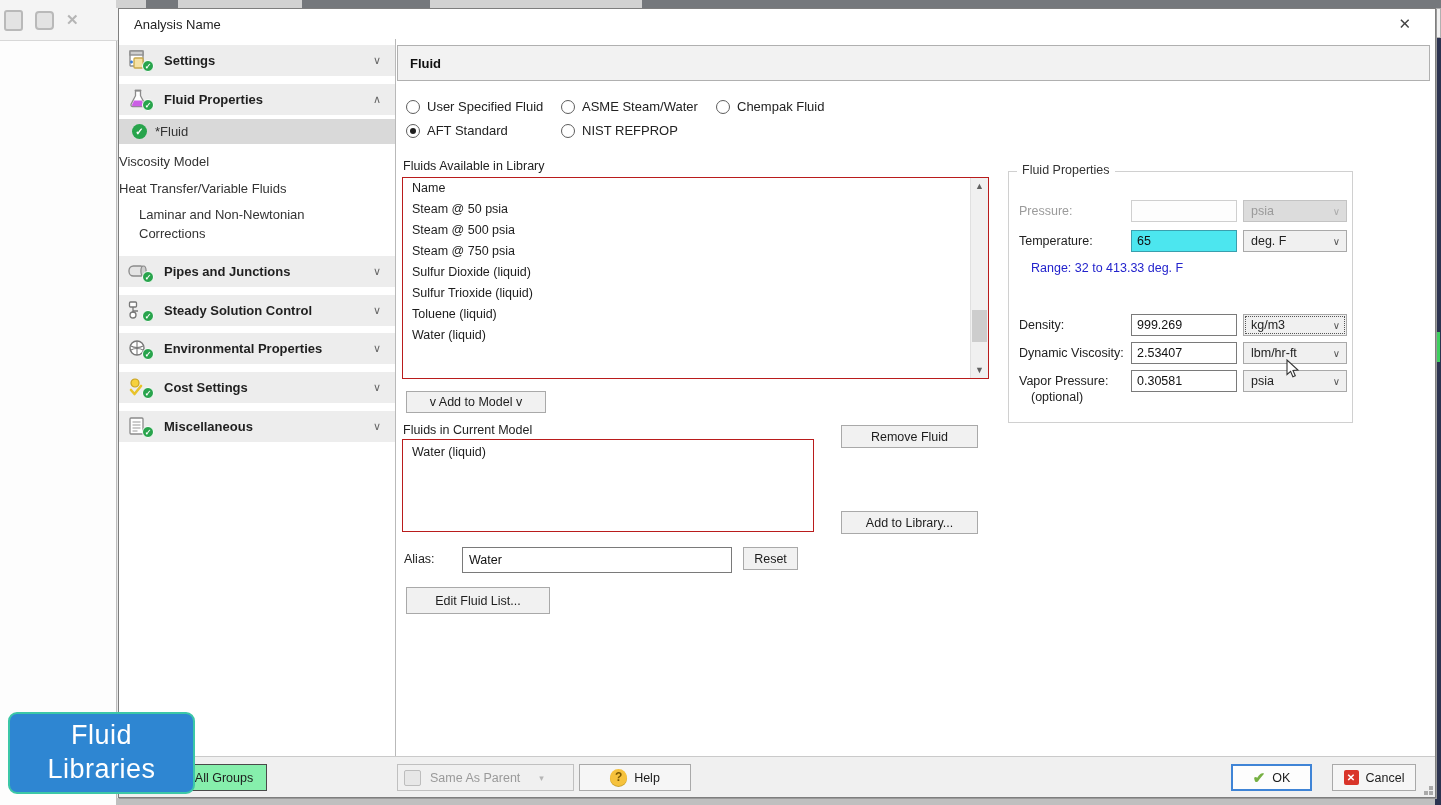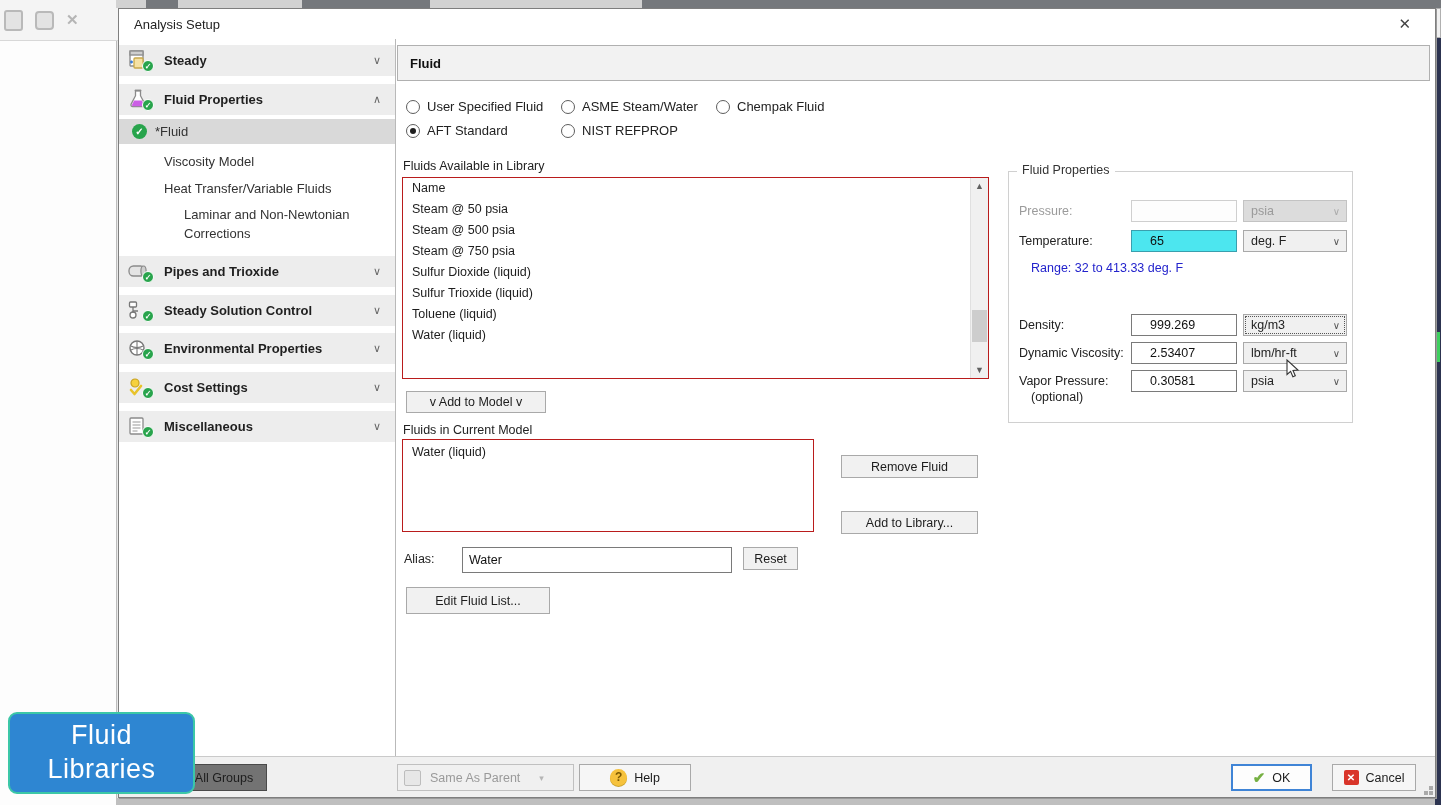--- a/index.html
+++ b/index.html
@@ -23,21 +23,21 @@
   .dialog{position:absolute;left:118px;top:8px;width:1318px;height:790px;background:#fff;border:1px solid #7e7e7e;box-sizing:border-box;box-shadow:1px 1px 0 #9a9a9a;}
   .titlebar{position:absolute;left:0;top:0;right:0;height:30px;background:#fff;border-bottom:1px solid #ececec;display:flex;align-items:center;}
   .titlebar .title{font-size:13px;color:#222;padding-left:15px;}
   .titlebar .close{margin-left:auto;margin-right:24px;font-size:15px;color:#444;cursor:default;}
 
   
   .sidebar{position:absolute;left:0;top:30px;bottom:40px;width:277px;background:#fff;border-right:1px solid #b9b9b9;box-sizing:border-box;overflow:hidden;}
   .grp{display:flex;align-items:center;height:31px;background:#ededed;padding:0 14px 0 8px;}
   .grp .lbl{font-size:13px;font-weight:bold;color:#1f1f1f;margin-left:10px;flex:1;}
   .grp .chev{font-size:11px;color:#666;}
-  .sub{display:flex;align-items:center;height:24px;padding-left:45px;font-size:13px;color:#333;}
+  .sub{display:flex;align-items:center;height:24px;font-size:13px;color:#333;}
   .sub.sel{background:#d9d9d9;padding-left:13px;height:25px;}
   .sub.sel .lbl{margin-left:8px;}
   .sub.two{height:44px;line-height:1.5;align-items:center;}
   .sub.two .lbl{width:212px;margin-left:20px;}
   .icon-wrap{position:relative;width:27px;height:23px;flex:0 0 27px;}
   .check-badge{position:absolute;right:0;bottom:0;width:12px;height:12px;border-radius:50%;background:#28a44c;border:1px solid #fff;color:#fff;font-size:8px;line-height:12px;text-align:center;font-weight:bold;box-sizing:border-box;}
   .check-lone{width:15px;height:15px;border-radius:50%;background:#28a44c;color:#fff;font-size:10px;line-height:15px;text-align:center;font-weight:bold;flex:0 0 15px;}
 
   
   .main{position:absolute;left:277px;top:30px;right:0;bottom:40px;background:#fff;}
@@ -54,34 +54,34 @@
   .scrollbar .arr.dn{bottom:0;}
   .scrollbar .thumb{position:absolute;left:1px;width:15px;background:#cdcdcd;}
   .btn{position:absolute;background:#f1f1f1;border:1px solid #a9a9a9;box-sizing:border-box;font-size:12.5px;color:#1d1d1d;display:flex;align-items:center;justify-content:center;font-family:"Liberation Sans",sans-serif;}
   .txt{position:absolute;border:1px solid #7a7a7a;box-sizing:border-box;font-size:12.5px;color:#111;padding:12px 6px;font-family:"Liberation Sans",sans-serif;background:#fff;}
 
   
   .propbox{position:absolute;left:612px;top:132px;width:345px;height:252px;border:1px solid #d0d0d0;box-sizing:border-box;}
   .propbox .legend{position:absolute;left:8px;top:-9px;background:#fff;padding:0 5px;font-size:12.5px;color:#333;}
   .prow-label{position:absolute;left:10px;font-size:12.5px;color:#222;}
   .prow-label.dis{color:#9b9b9b;}
-  .pinput{position:absolute;left:122px;width:106px;height:22px;border:1px solid #7a7a7a;box-sizing:border-box;font-size:12.5px;padding:0 18px;background:#fff;font-family:"Liberation Sans",sans-serif;color:#111;}
+  .pinput{position:absolute;left:122px;width:106px;height:22px;border:1px solid #7a7a7a;box-sizing:border-box;font-size:12.5px;padding:0 5px;background:#fff;font-family:"Liberation Sans",sans-serif;color:#111;}
   .pinput.dis{border:1px solid #cfcfcf;background:#fdfdfd;}
   .pinput.hl{background:#4ce6ef;border:1px solid #3a9fae;}
   .combo{position:absolute;left:234px;width:104px;height:22px;background:#f0f0f0;border:1px solid #a9a9a9;box-sizing:border-box;display:flex;align-items:center;font-size:12.5px;color:#222;padding-left:7px;}
   .combo .chev{margin-left:auto;margin-right:6px;font-size:10px;color:#555;}
   .combo.dis{background:#dcdcdc;border-color:#c3c3c3;color:#9a9a9a;}
   .combo.dis .chev{color:#ababab;}
   .combo.focus{outline:1px dotted #555;outline-offset:-3px;}
   .range-note{position:absolute;left:22px;font-size:12.5px;color:#2323cc;}
 
   
   .footer{position:absolute;left:0;right:0;bottom:0;height:40px;background:#f0f0f0;border-top:1px solid #cacaca;}
   .f-btn{position:absolute;top:7px;height:27px;background:#f6f6f6;border:1px solid #a9a9a9;box-sizing:border-box;display:flex;align-items:center;justify-content:center;font-size:12.5px;color:#1d1d1d;gap:7px;}
-  .f-btn.dark{border:1px solid #4a4a4a;background:#737373;}
+  .f-btn.dark{border:1px solid #4a4a4a;background:#86efac;}
   .f-btn.ok{border:2px solid #3f84d6;background:#fdfdfd;}
   .okcheck{color:#76b043;font-size:15px;font-weight:bold;}
   .cancelx{width:15px;height:15px;background:#d9352a;color:#fff;border-radius:2px;font-size:10px;line-height:15px;text-align:center;font-weight:bold;}
   .sap{position:absolute;top:7px;height:27px;background:#f0f0f0;border:1px solid #c0c0c0;box-sizing:border-box;display:flex;align-items:center;color:#9a9a9a;font-size:12.5px;gap:9px;padding:0 6px;}
   .sap .mini{width:15px;height:14px;border:1px solid #bdbdbd;background:#e7e7e7;border-radius:2px;}
   .sap .dd{margin-left:10px;font-size:9px;color:#b5b5b5;}
   .helpq{width:17px;height:17px;border-radius:50%;background:#f6c23c;color:#7a5800;font-weight:bold;font-size:12px;line-height:17px;text-align:center;box-shadow:0 1px 0 #caa22d;}
   .grip{position:absolute;right:2px;bottom:2px;width:4px;height:4px;background:#aaa;box-shadow:-5px 0 0 #aaa,0 -5px 0 #aaa;}
 
   
@@ -108,37 +108,37 @@
     <span class="seg" style="left:526px;width:799px;"></span>
   </div>
   <div class="bg-bottomstrip"></div>
   <div class="edge-scrollbox"></div>
   <div class="edge-navy"></div>
   <div class="edge-green"></div>
 
   <div class="dialog">
 
     <div class="titlebar">
-      <span class="title">Analysis Setup</span>
+      <span class="title">Analysis Name</span>
       <span class="close">✕</span>
     </div>
 
     <div class="sidebar">
 
       <div class="grp" style="margin-top:6px;">
         <span class="icon-wrap">
           <svg width="22" height="22" viewBox="0 0 22 22">
               <rect x="3" y="2" width="13" height="15" rx="1" fill="#fff" stroke="#8f8f8f" stroke-width="1.4"></rect>
               <rect x="3" y="2" width="13" height="4" fill="#cfcfcf" stroke="#8f8f8f" stroke-width="1.4"></rect>
               <rect x="7" y="9" width="9" height="10" rx="1" fill="#f5e1a4" stroke="#c8a84b" stroke-width="1.3"></rect>
               <path d="M3 13h3M4.5 11.5v3" stroke="#3a7bd5" stroke-width="1.4"></path>
             </svg>
           <span class="check-badge">✓</span>
         </span>
-        <span class="lbl">Steady</span>
+        <span class="lbl">Settings</span>
         <span class="chev">∨</span>
       </div>
 
       <div class="grp" style="margin-top:8px;">
         <span class="icon-wrap">
           <svg width="22" height="22" viewBox="0 0 22 22">
               <path d="M8.5 2.5h5v5.2l4.4 8.4c.6 1.2-.3 2.6-1.6 2.6H5.7c-1.3 0-2.2-1.4-1.6-2.6l4.4-8.4V2.5z" fill="#fff" stroke="#8a8a8a" stroke-width="1.3"></path>
               <path d="M7.1 12.5h7.8l2 3.9c.4.8-.2 1.8-1.1 1.8H6.2c-.9 0-1.5-1-1.1-1.8l2-3.9z" fill="#cc5fe6"></path>
               <rect x="7.6" y="1.8" width="6.8" height="1.6" rx=".8" fill="#8a8a8a"></rect>
             </svg>
@@ -163,21 +163,21 @@
       </div>
 
       <div class="grp" style="margin-top:10px;">
         <span class="icon-wrap">
           <svg width="22" height="22" viewBox="0 0 22 22">
               <rect x="2" y="6" width="16" height="10" rx="4.5" fill="#e4e4e4" stroke="#8a8a8a" stroke-width="1.3"></rect>
               <ellipse cx="16.5" cy="11" rx="2.6" ry="5" fill="#cfcfcf" stroke="#8a8a8a" stroke-width="1.2"></ellipse>
             </svg>
           <span class="check-badge">✓</span>
         </span>
-        <span class="lbl">Pipes and Trioxide</span>
+        <span class="lbl">Pipes and Junctions</span>
         <span class="chev">∨</span>
       </div>
 
       <div class="grp" style="margin-top:8px;">
         <span class="icon-wrap">
           <svg width="22" height="22" viewBox="0 0 22 22">
               <rect x="2.5" y="3" width="7" height="5" rx="1" fill="#fff" stroke="#777" stroke-width="1.3"></rect>
               <path d="M6 8v4h5" fill="none" stroke="#777" stroke-width="1.3"></path>
               <circle cx="6" cy="16" r="3" fill="#fff" stroke="#777" stroke-width="1.3"></circle>
               <path d="M6 12v1.5" stroke="#777" stroke-width="1.3"></path>
@@ -272,21 +272,21 @@
         </div>
       </div>
 
       <button class="btn" style="left:10px;top:352px;width:140px;height:22px;">v   Add to Model   v</button>
 
       <div class="field-label" style="left:7px;top:384px;">Fluids in Current Model</div>
       <div class="listbox" style="left:6px;top:400px;width:412px;height:93px;">
         <div class="row" style="padding-top:4px;">Water (liquid)</div>
       </div>
 
-      <button class="btn" style="left:445px;top:416px;width:137px;height:23px;">Remove Fluid</button>
+      <button class="btn" style="left:445px;top:386px;width:137px;height:23px;">Remove Fluid</button>
       <button class="btn" style="left:445px;top:472px;width:137px;height:23px;">Add to Library...</button>
 
       <div class="field-label" style="left:8px;top:513px;">Alias:</div>
       <input class="txt" style="left: 66px; top: 508px; width: 270px; height: 23px;" value="Water">
       <button class="btn" style="left:347px;top:508px;width:55px;height:23px;">Reset</button>
 
       <button class="btn" style="left:10px;top:548px;width:144px;height:27px;">Edit Fluid List...</button>
 
       <div class="propbox">
         <span class="legend">Fluid Properties</span>

